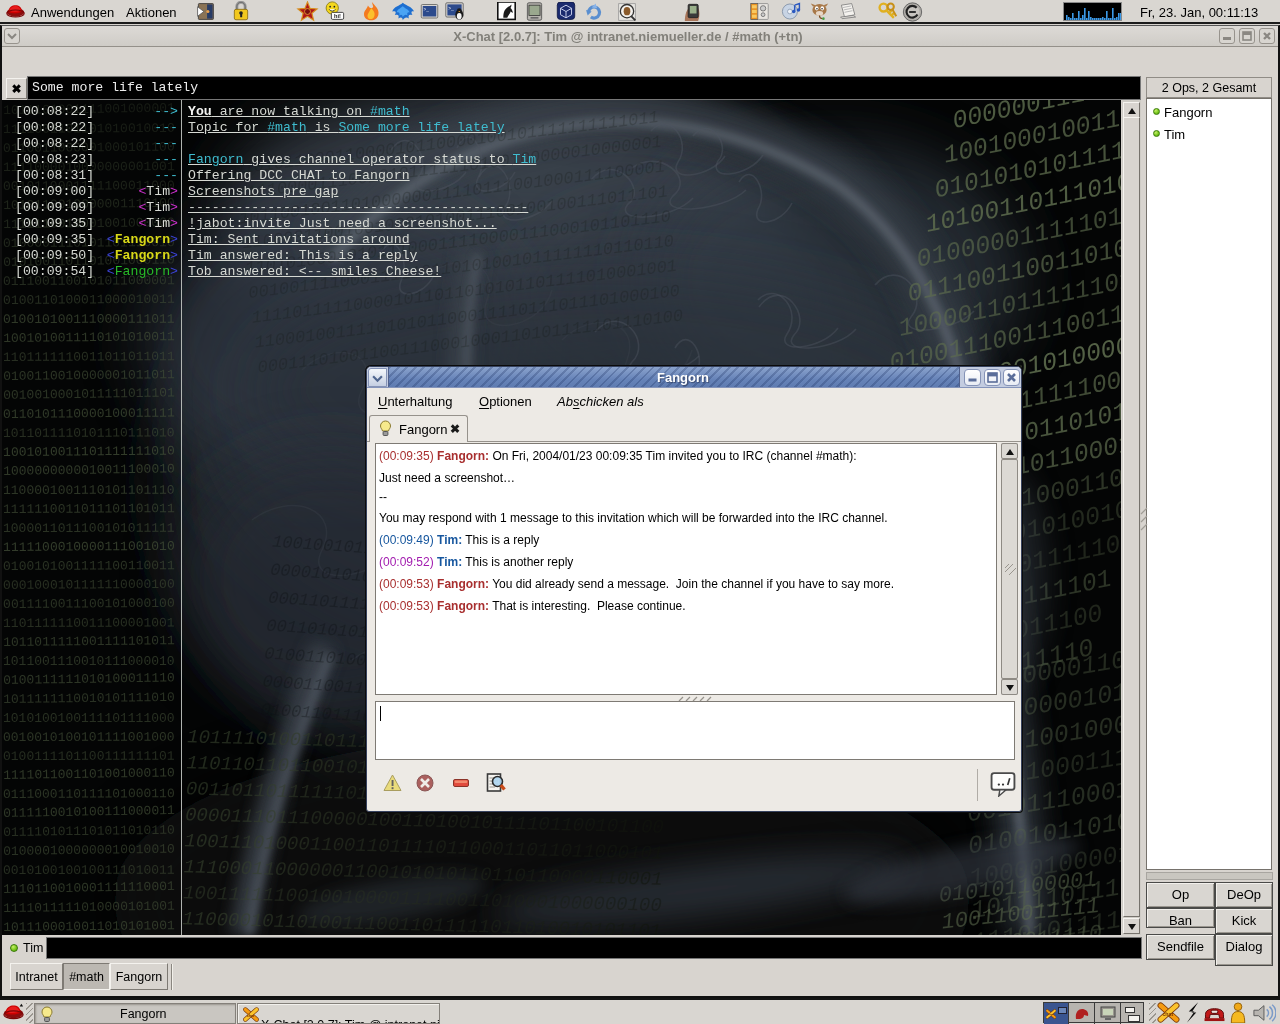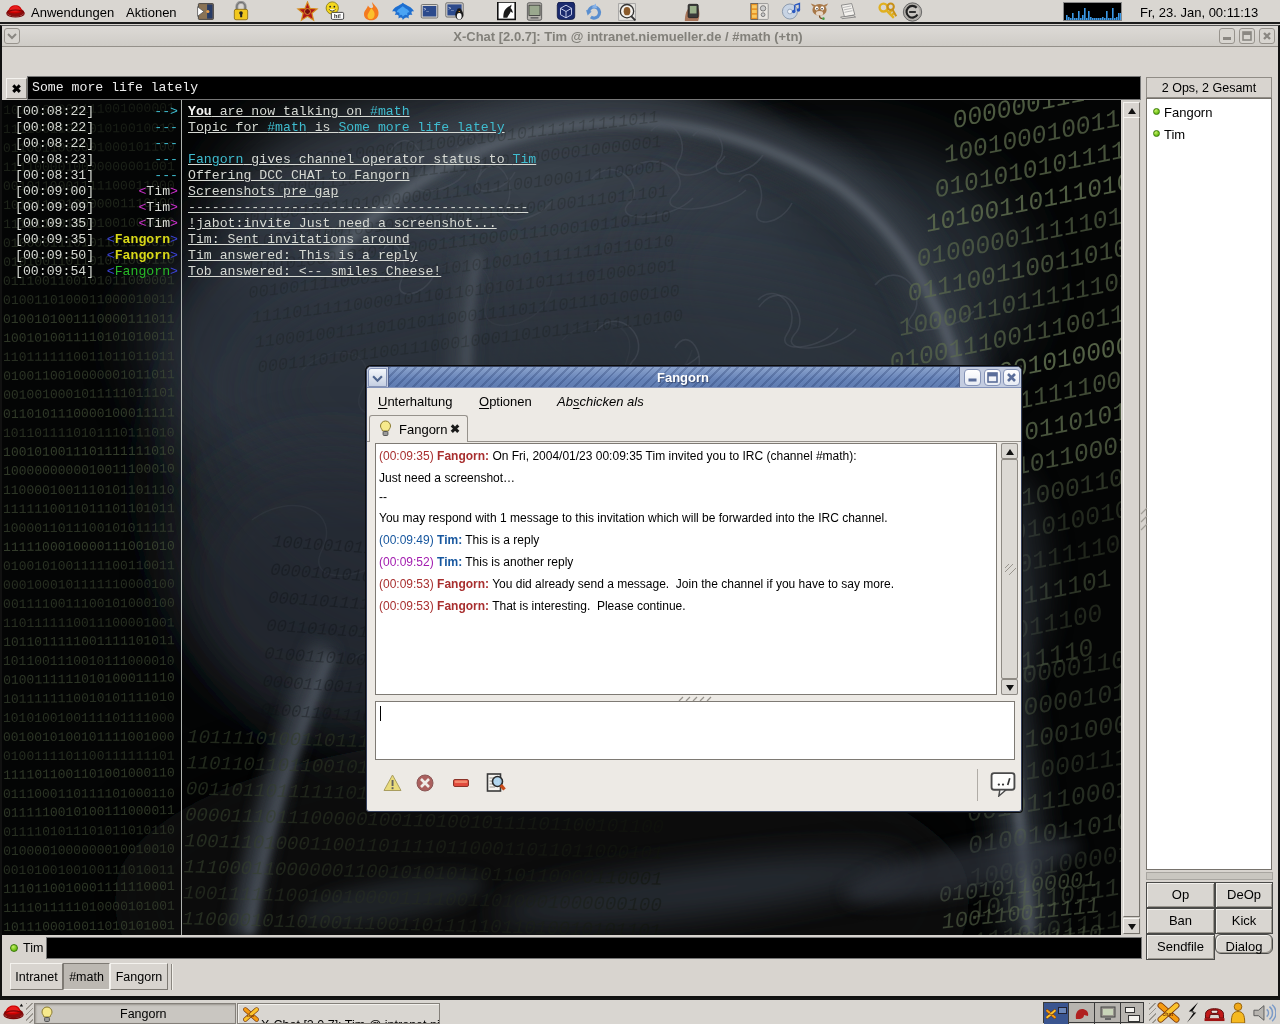--- a/index.html
+++ b/index.html
@@ -577,24 +577,24 @@
       <div class="uname" style="top:6px;">Fangorn</div>
     <div class="udot" style="top:31px;"></div>
       <div class="uname" style="top:28px;">Tim</div>
   </div>
   <div id="ulgray"></div>
   <svg width="8" height="26" viewBox="0 0 8 26" style="position:absolute;left:1138px;top:480px;">
       <path d="M 1,8 L 7,2 M 1,16 L 7,10 M 1,24 L 7,18" stroke="#a09c96" stroke-width="1.2"></path>
     </svg>
   <div class="rbtn" style="left:1144px;top:856px;width:69px;height:26px;line-height:24px;">Op</div>
   <div class="rbtn" style="left:1213px;top:856px;width:58px;height:26px;line-height:24px;">DeOp</div>
-  <div class="rbtn" style="left:1144px;top:882px;width:69px;height:26px;line-height:24px;">Ban</div>
+  <div class="rbtn" style="left:1144px;top:882px;width:69px;height:20px;line-height:24px;">Ban</div>
   <div class="rbtn" style="left:1213px;top:882px;width:58px;height:26px;line-height:24px;">Kick</div>
   <div class="rbtn" style="left:1144px;top:908px;width:69px;height:26px;line-height:24px;">Sendfile</div>
-  <div class="rbtn" style="left:1213px;top:908px;width:58px;height:20px;line-height:24px;border-radius:6px;">Dialog</div>
+  <div class="rbtn" style="left:1213px;top:908px;width:58px;height:32px;line-height:24px;">Dialog</div>
   <div id="inrow">
     <div class="dot"></div>
       <div class="nick">Tim</div>
     <div id="inentry"></div>
   </div>
   <div class="tab" style="left:8px;width:53px;">Intranet</div>
   <div class="tab tabp" style="left:61px;width:47px;">#math</div>
   <div class="tab" style="left:108px;width:58px;">Fangorn</div>
   <div id="tabsep"></div>
 </div>

